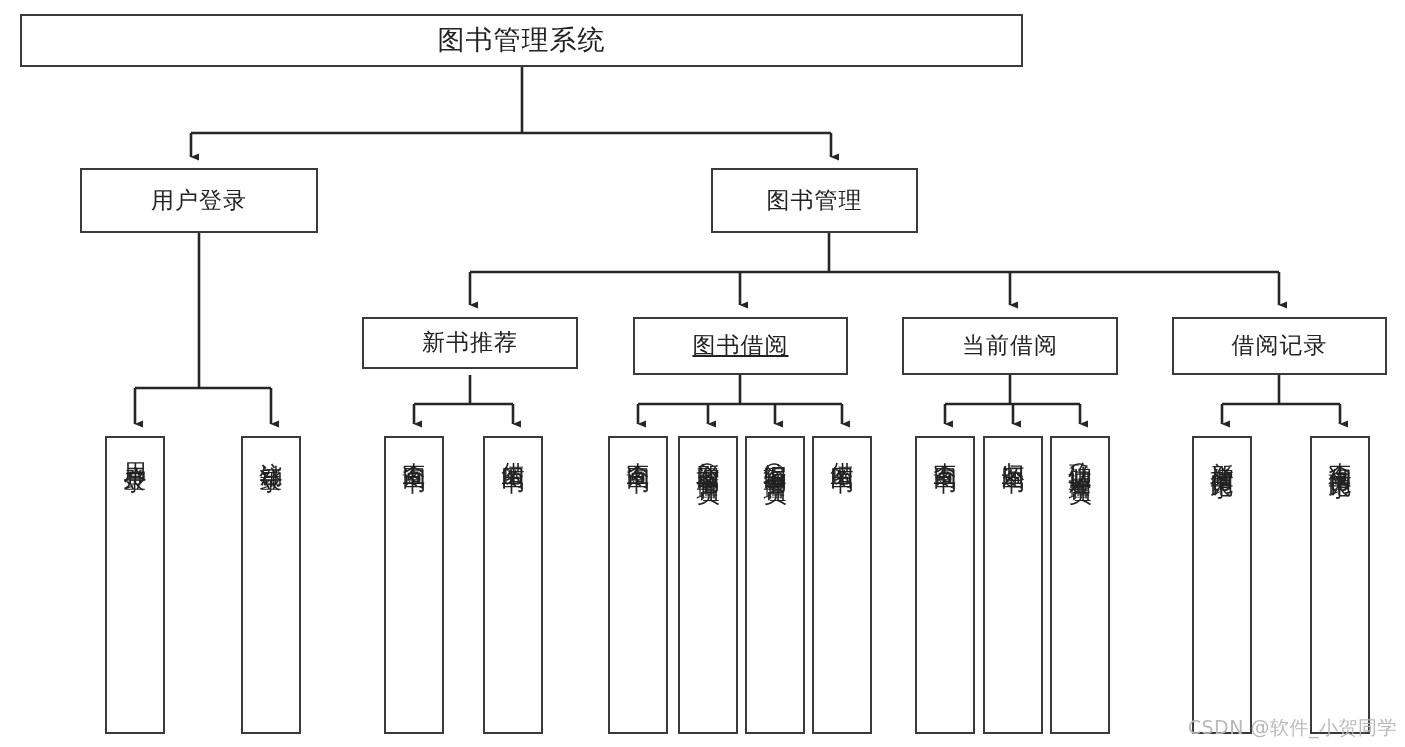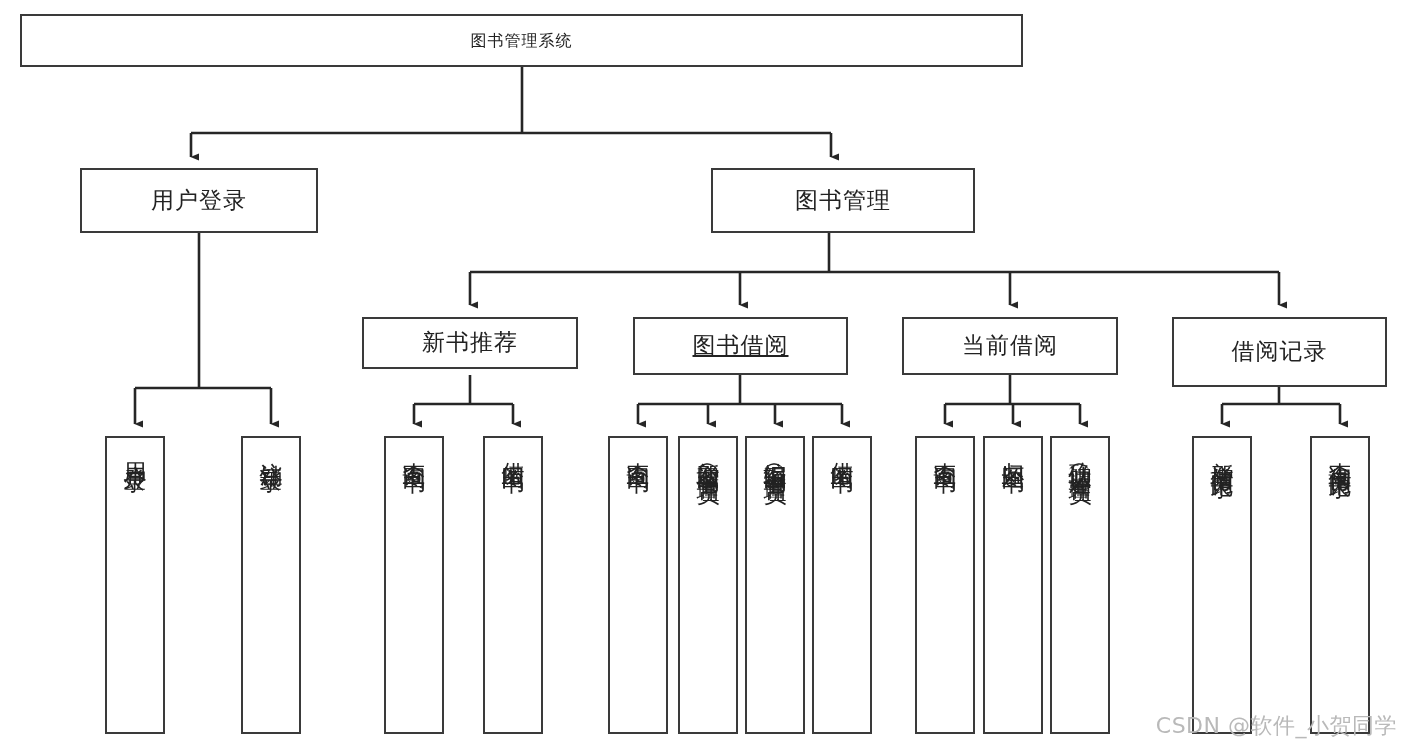--- a/index.html
+++ b/index.html
@@ -42,41 +42,41 @@
     line-height: 1.12;
     letter-spacing: 0.5px;
   }
   
   .node.horiz .node-label {
     font-size: 23px;
     letter-spacing: 1px;
     white-space: nowrap;
   }
   #node-root .node-label {
-    font-size: 16px;
+    font-size: 27px;
   }
   
   .node.vert {
     align-items: flex-start;
     justify-content: center;
     padding-top: 6px;
   }
   .node.vert .node-label {
     writing-mode: vertical-rl;
     text-orientation: upright;
     font-size: 23px;
     line-height: 1.0;
     letter-spacing: 3px;
     white-space: nowrap;
   }
   #watermark {
     position: absolute;
     right: 8px;
     bottom: 6px;
-    font-size: 22px;
+    font-size: 19px;
     color: #b9b9b9;
     letter-spacing: 0.5px;
     white-space: nowrap;
     user-select: none;
   }
 </style>
 </head>
 <body>
 
 <div id="diagram-root">
@@ -133,37 +133,37 @@
   </svg>
 
   <div class="node horiz" id="node-root" style="left:20px; top:14px; width:1003px; height:53px;">
     <span class="node-label">图书管理系统</span>
   </div>
 
   <div class="node horiz" style="left:80px; top:168px; width:238px; height:65px;">
     <span class="node-label">用户登录</span>
   </div>
 
-  <div class="node horiz" style="left:711px; top:168px; width:264px; height:65px;">
+  <div class="node horiz" style="left:711px; top:168px; width:207px; height:65px;">
     <span class="node-label">图书管理</span>
   </div>
 
   <div class="node horiz" style="left:362px; top:317px; width:216px; height:52px;">
     <span class="node-label">新书推荐</span>
   </div>
 
   <div class="node horiz" style="left:633px; top:317px; width:215px; height:58px;text-decoration:underline;">
     <span class="node-label">图书借阅</span>
   </div>
 
   <div class="node horiz" style="left:902px; top:317px; width:216px; height:58px;">
     <span class="node-label">当前借阅</span>
   </div>
 
-  <div class="node horiz" style="left:1172px; top:317px; width:215px; height:70px;">
+  <div class="node horiz" style="left:1172px; top:317px; width:215px; height:58px;">
     <span class="node-label">借阅记录</span>
   </div>
 
   <div class="node vert" style="left:105px; top:436px; width:60px; height:298px;">
     <span class="node-label">用户登录</span>
   </div>
 
   <div class="node vert" style="left:241px; top:436px; width:60px; height:298px;">
     <span class="node-label">注销登录</span>
   </div>

